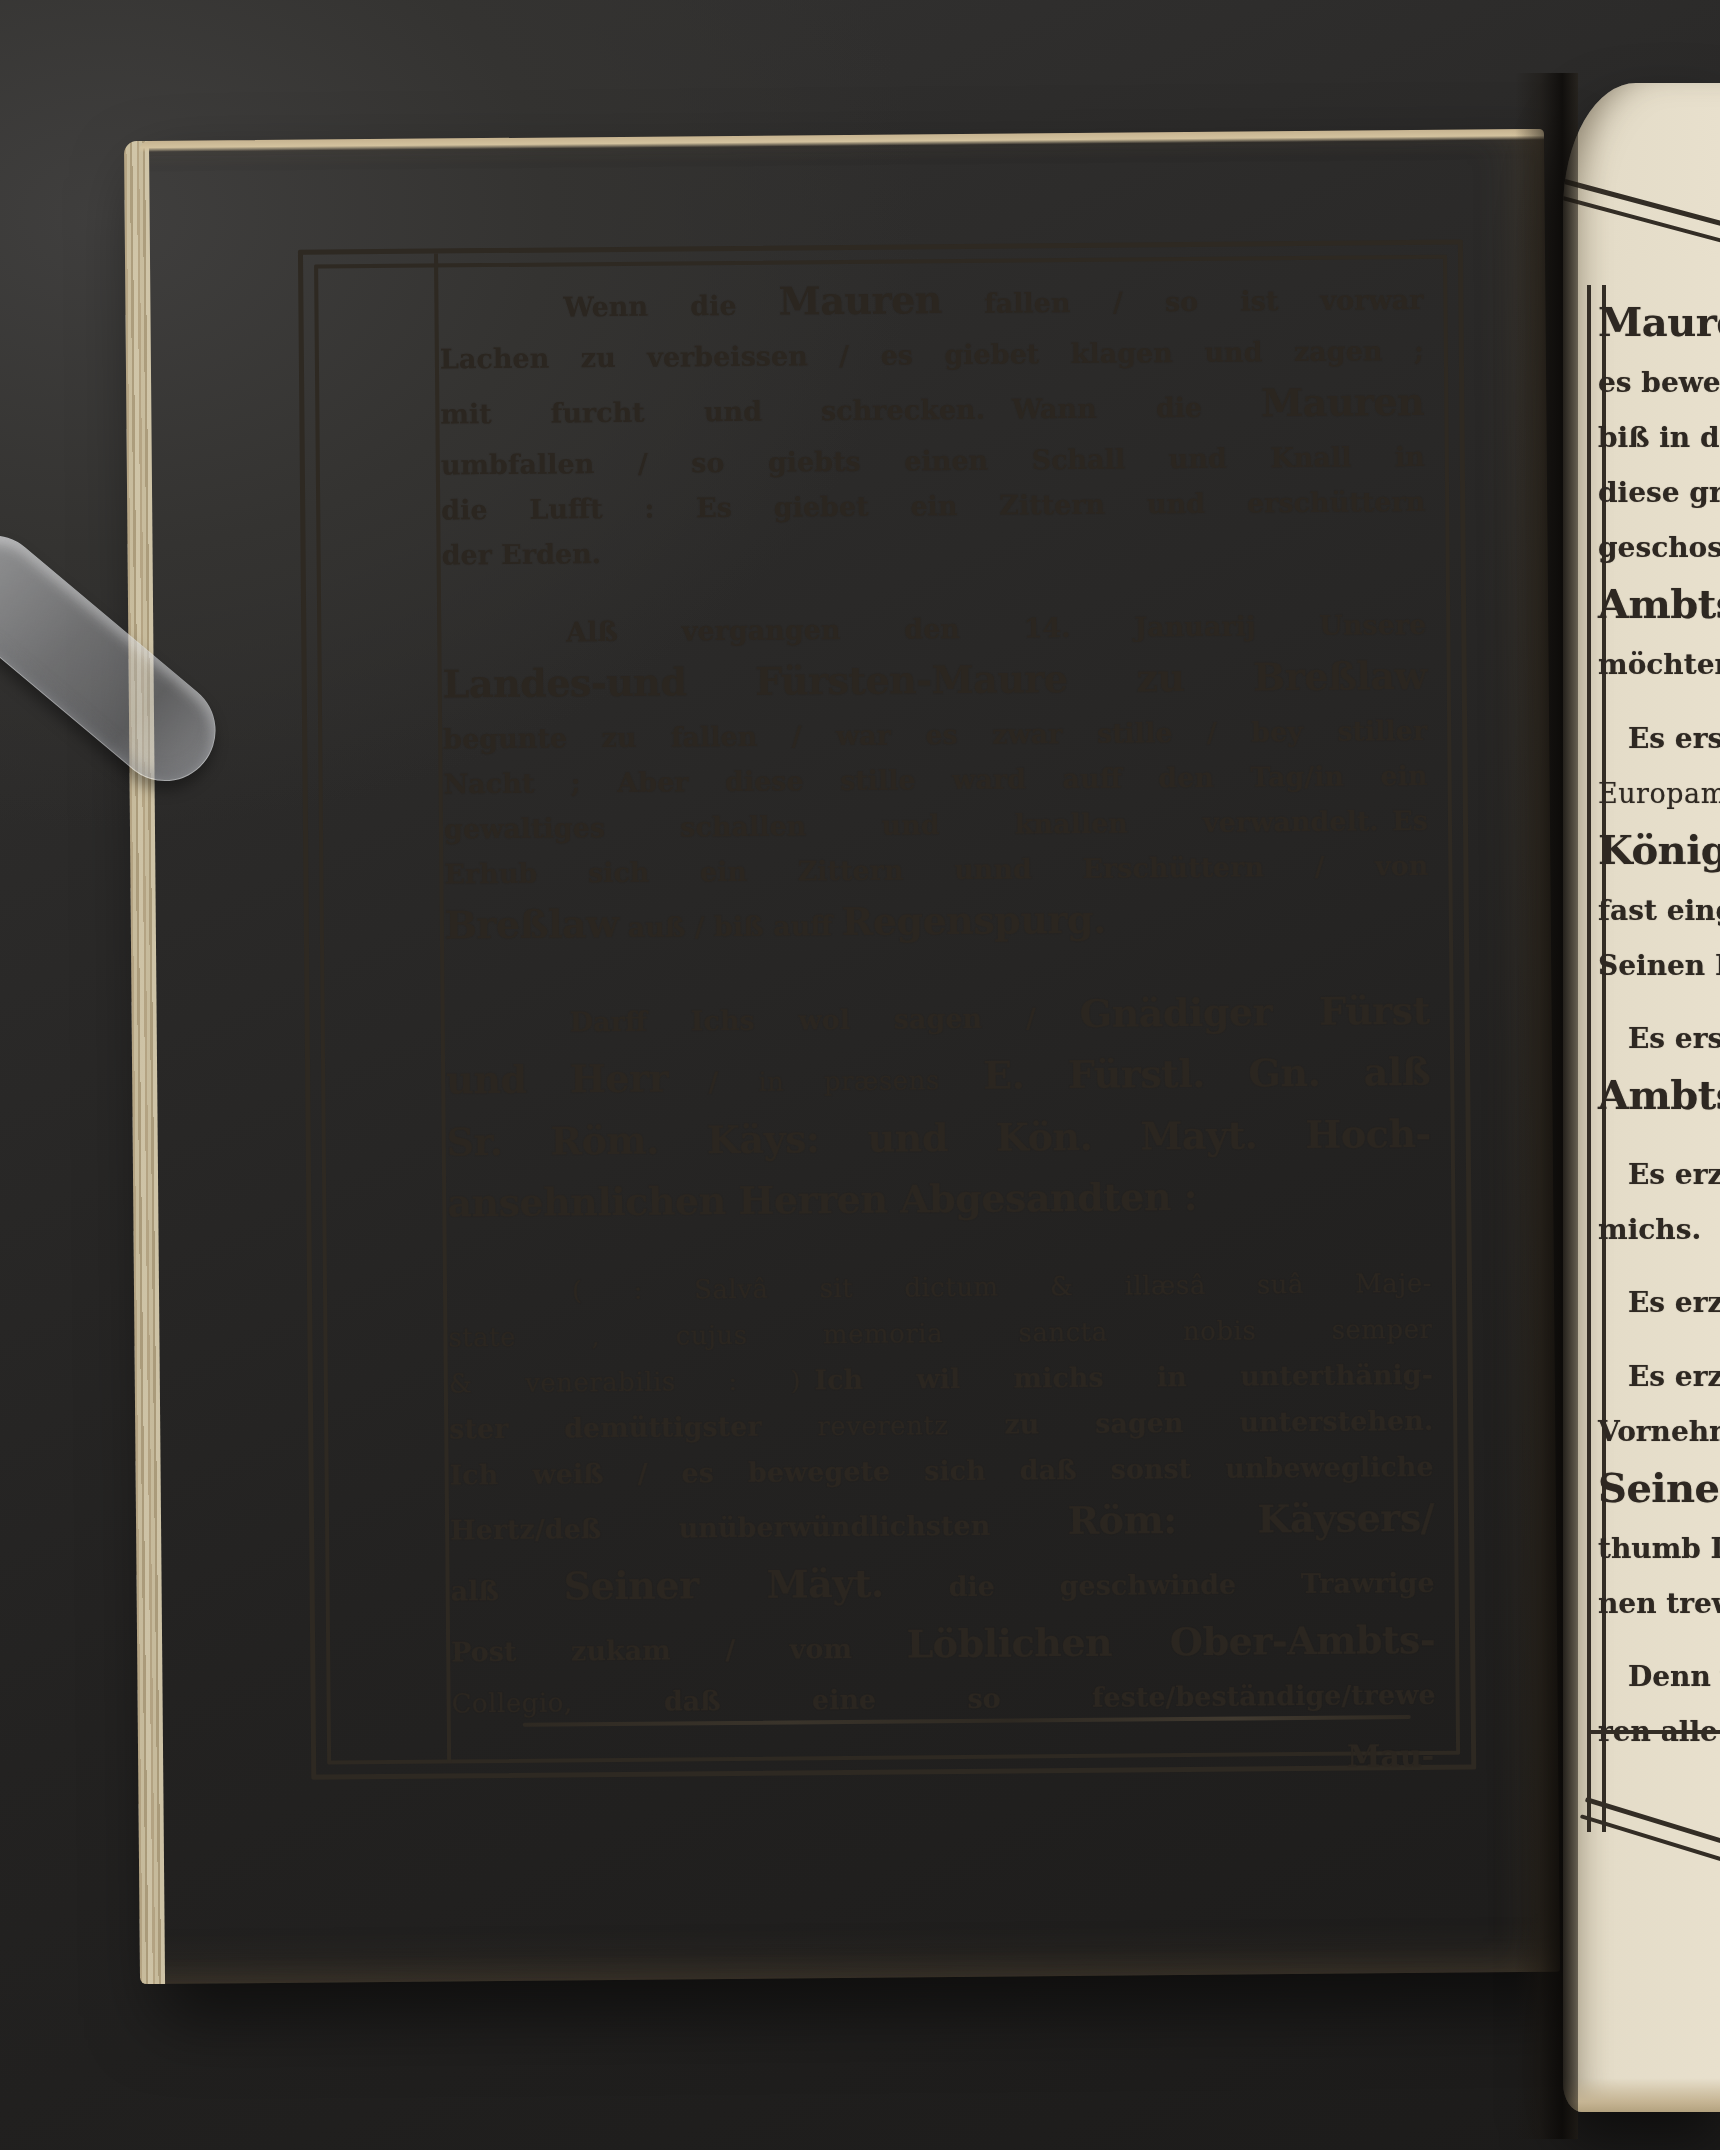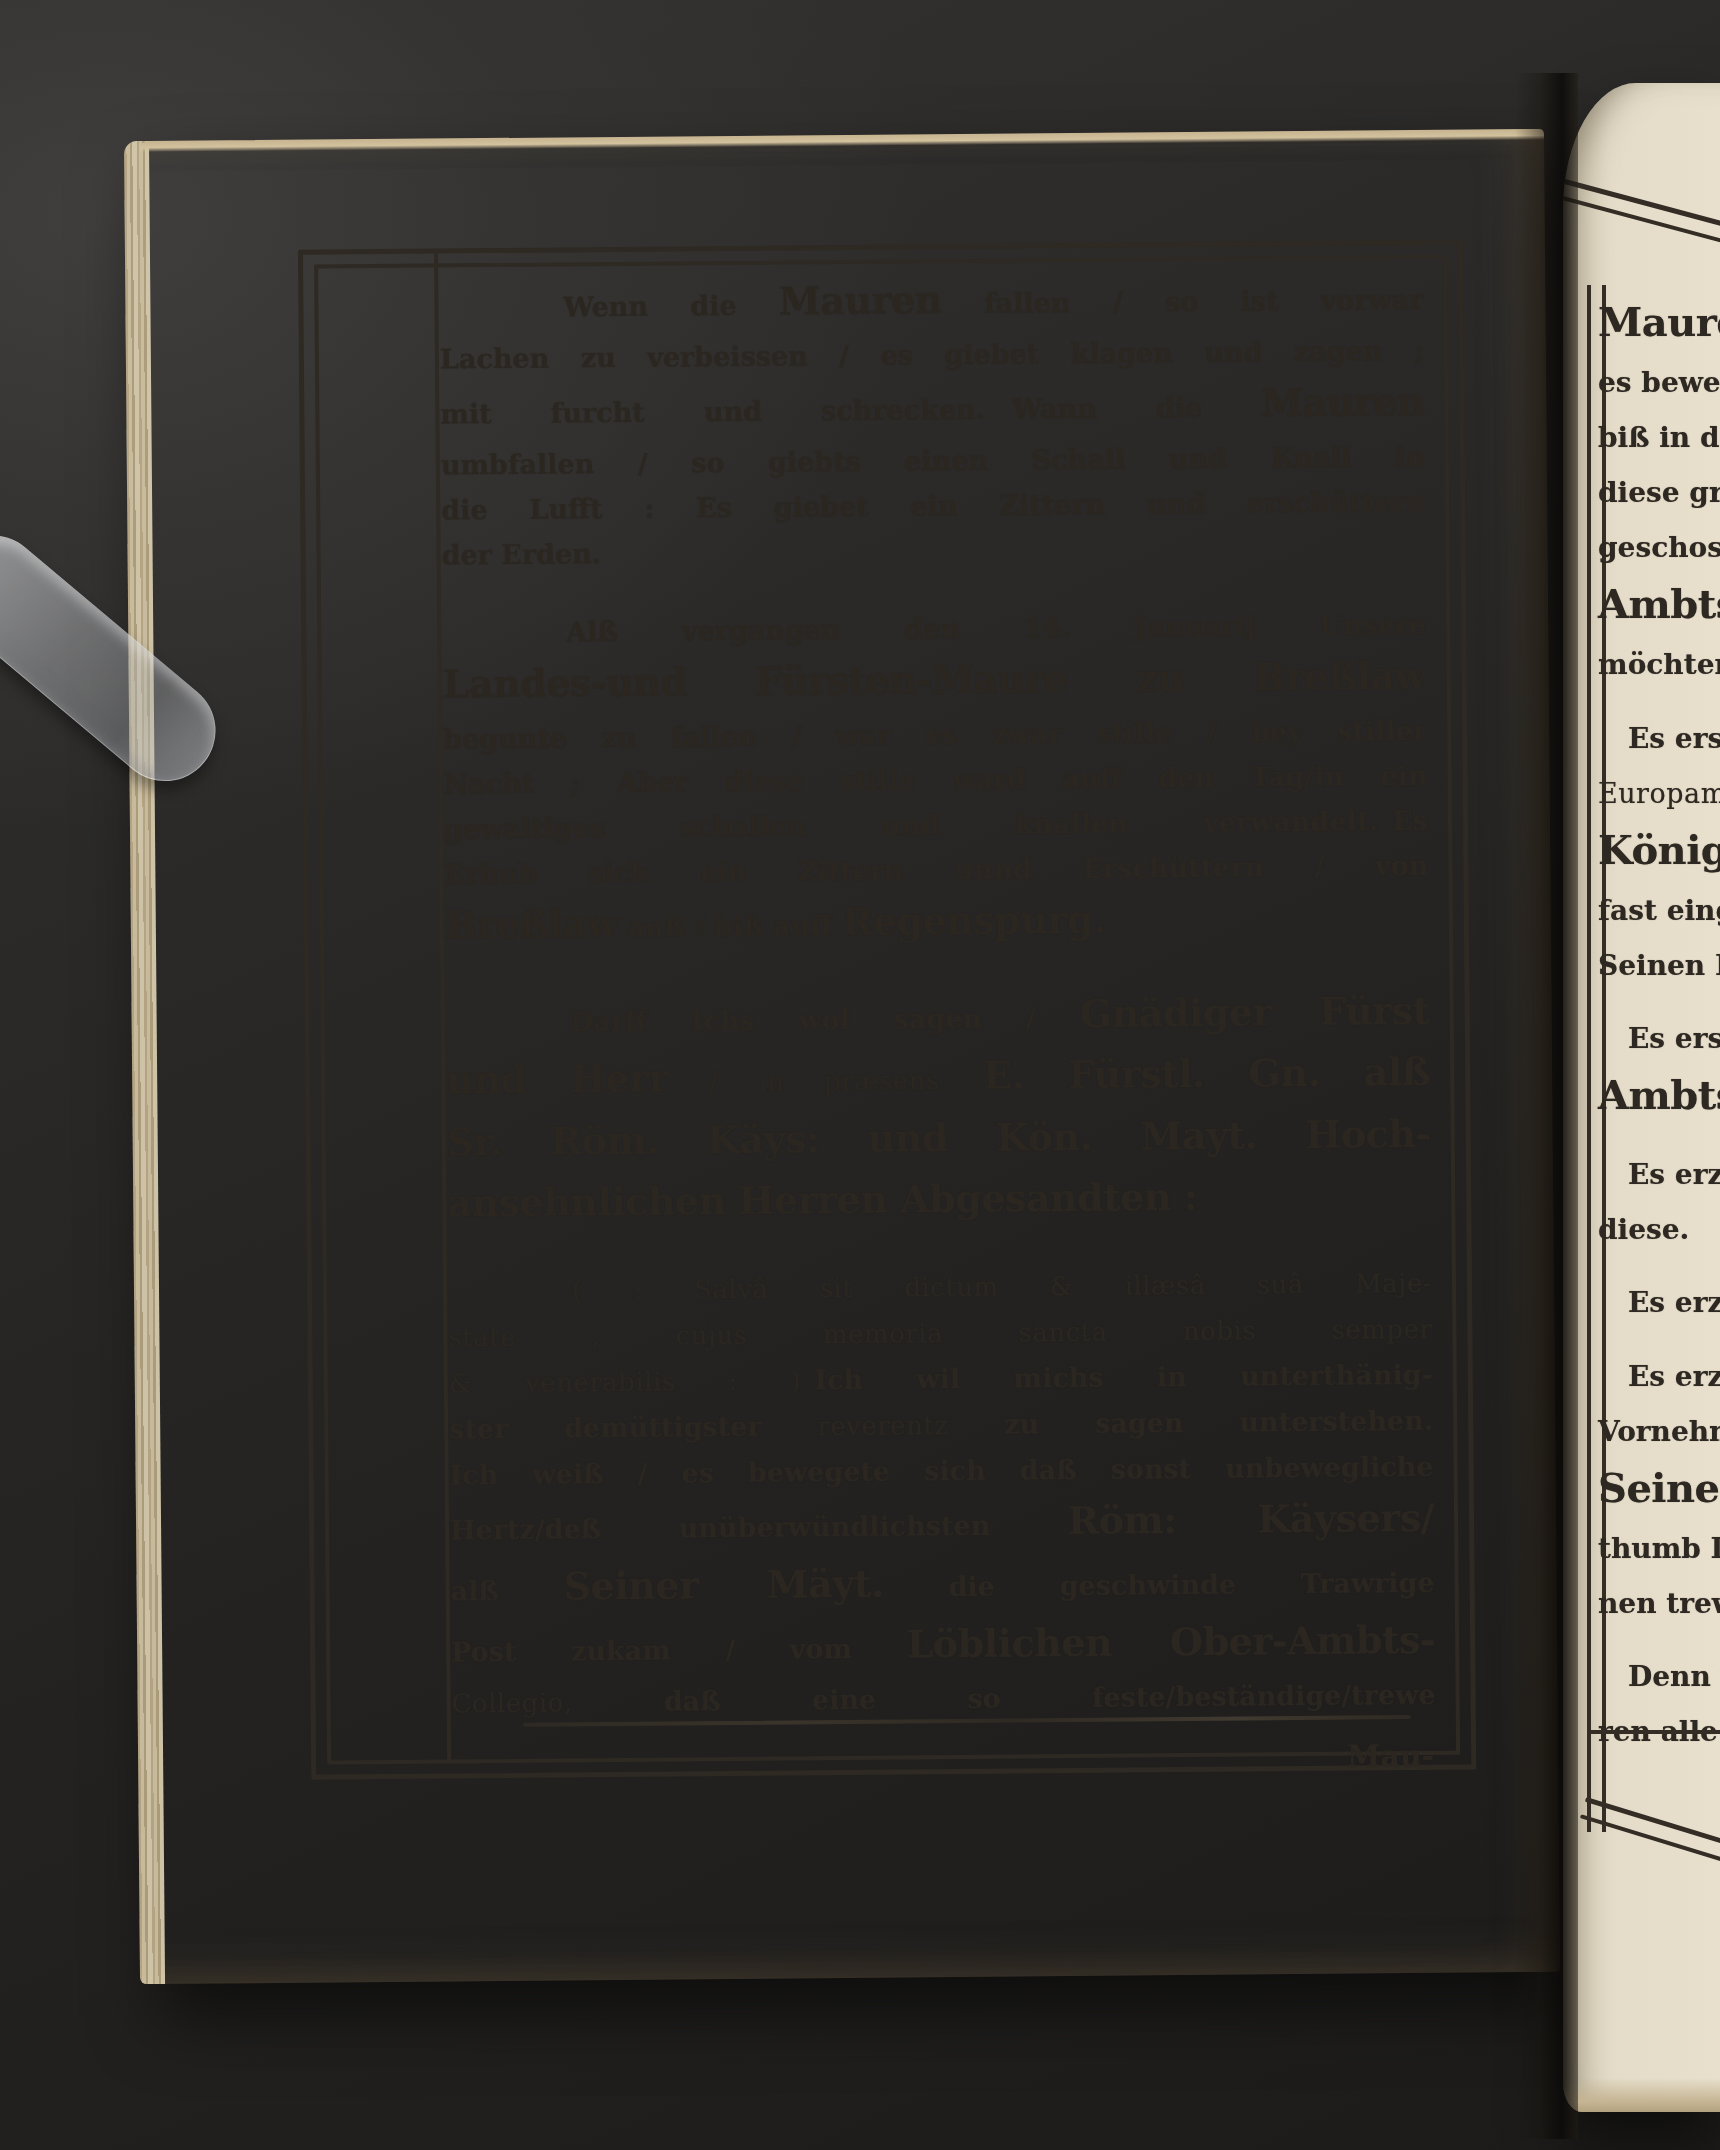--- a/index.html
+++ b/index.html
@@ -209,21 +209,21 @@
         <div class="tline big"><span class="seg-F">Ambts-Mau</span></div>
         <div class="tline"><span class="seg-f">möchten.</span></div>
         <div class="tline ind gap"><span class="seg-f">Es erschütte</span></div>
         <div class="tline"><span class="seg-l">Europam, bes</span></div>
         <div class="tline big"><span class="seg-F">Königliche C</span></div>
         <div class="tline"><span class="seg-f">fast eingewurtz</span></div>
         <div class="tline"><span class="seg-f">Seinen Durchl</span></div>
         <div class="tline ind gap"><span class="seg-f">Es erschütt</span></div>
         <div class="tline big"><span class="seg-F">Ambts-und</span></div>
         <div class="tline ind gap"><span class="seg-f">Es erzütte</span></div>
-        <div class="tline"><span class="seg-f">diese.</span></div>
+        <div class="tline"><span class="seg-f">michs.</span></div>
         <div class="tline ind gap"><span class="seg-f">Es erzütte</span></div>
         <div class="tline ind gap"><span class="seg-f">Es erzütt</span></div>
         <div class="tline"><span class="seg-f">Vornehmlich</span></div>
         <div class="tline big"><span class="seg-F">Seiner Für</span></div>
         <div class="tline"><span class="seg-f">thumb Lieg</span></div>
         <div class="tline"><span class="seg-f">nen trewen U</span></div>
         <div class="tline ind gap"><span class="seg-f">Denn w</span></div>
         <div class="tline"><span class="seg-f">ren alle redlic</span></div>
       </div>
     <div class="r-divider"></div>

